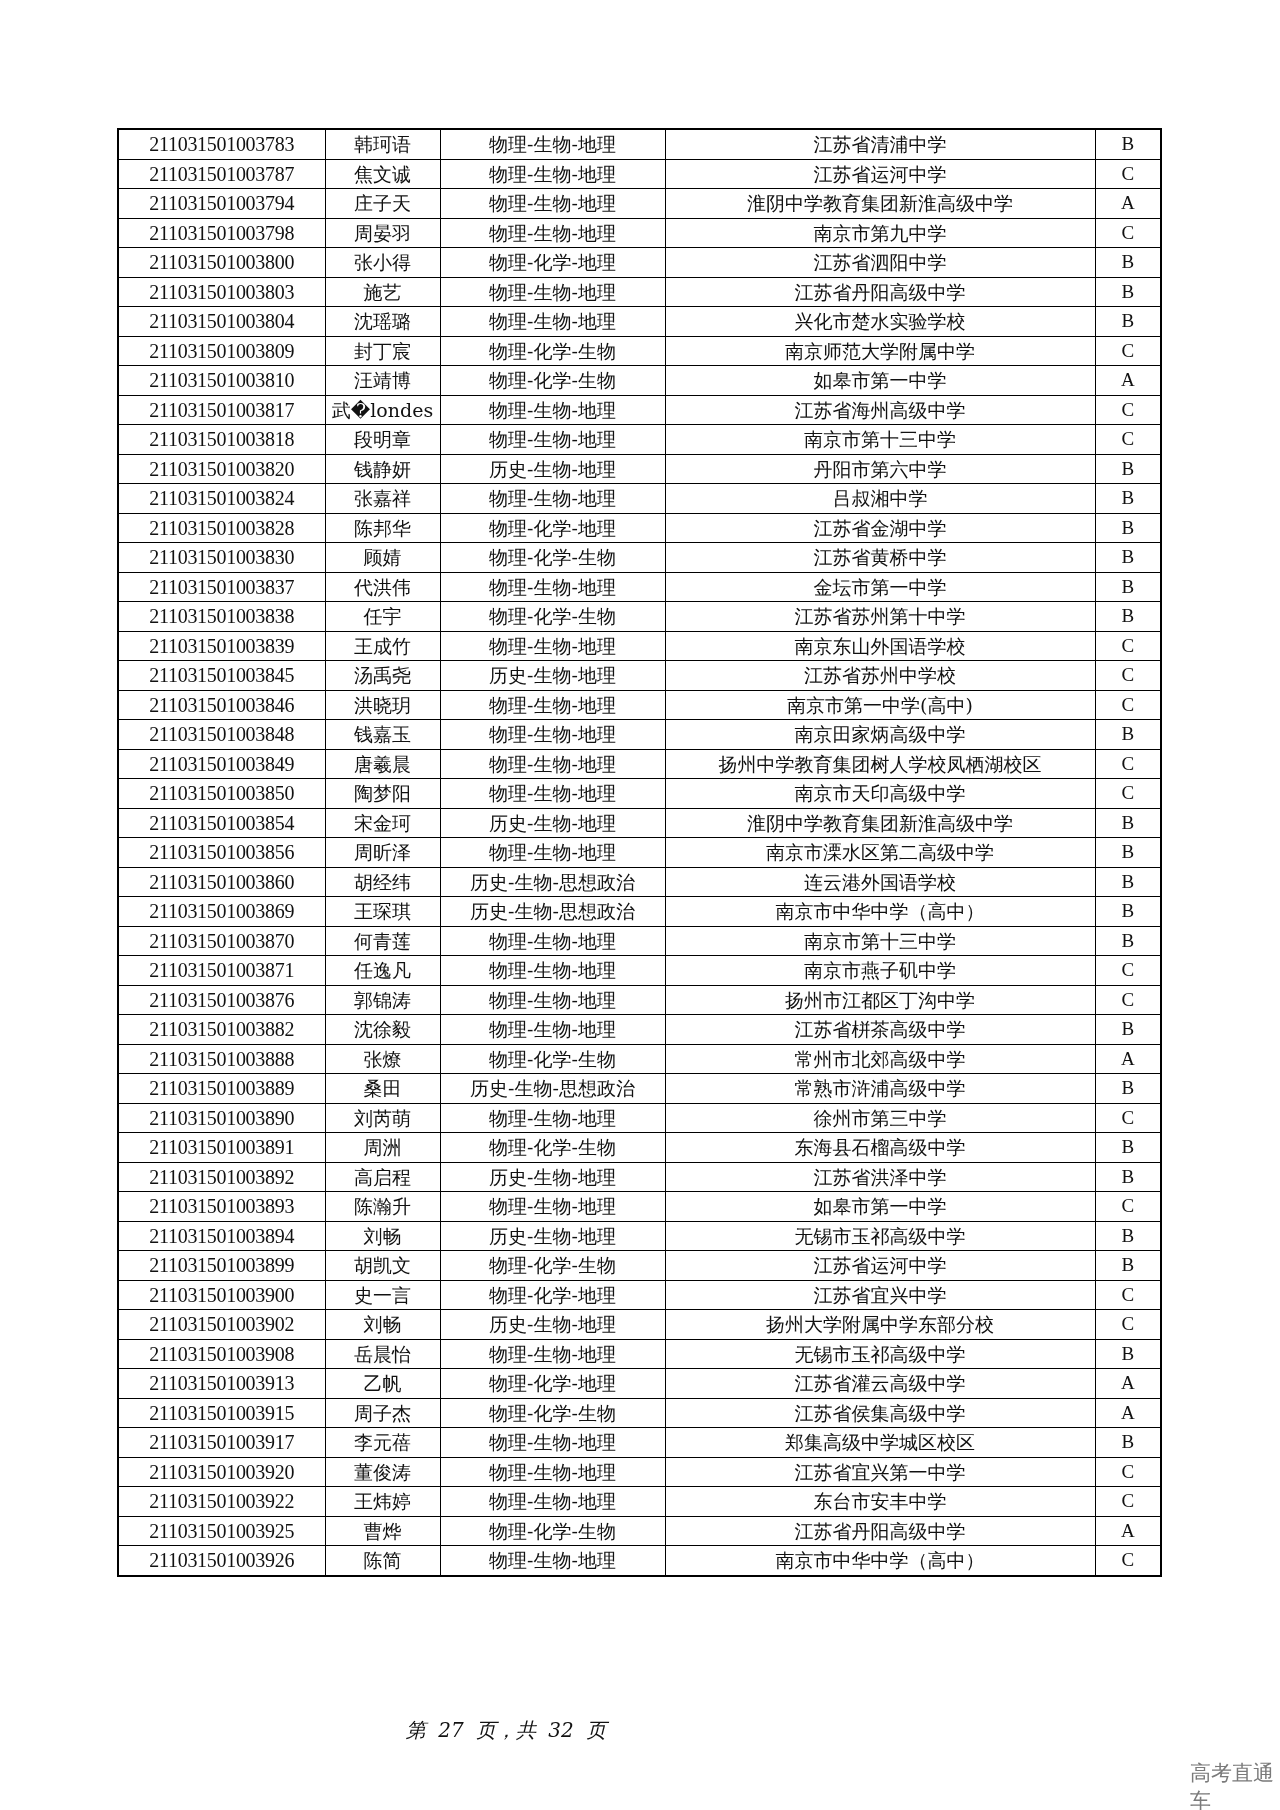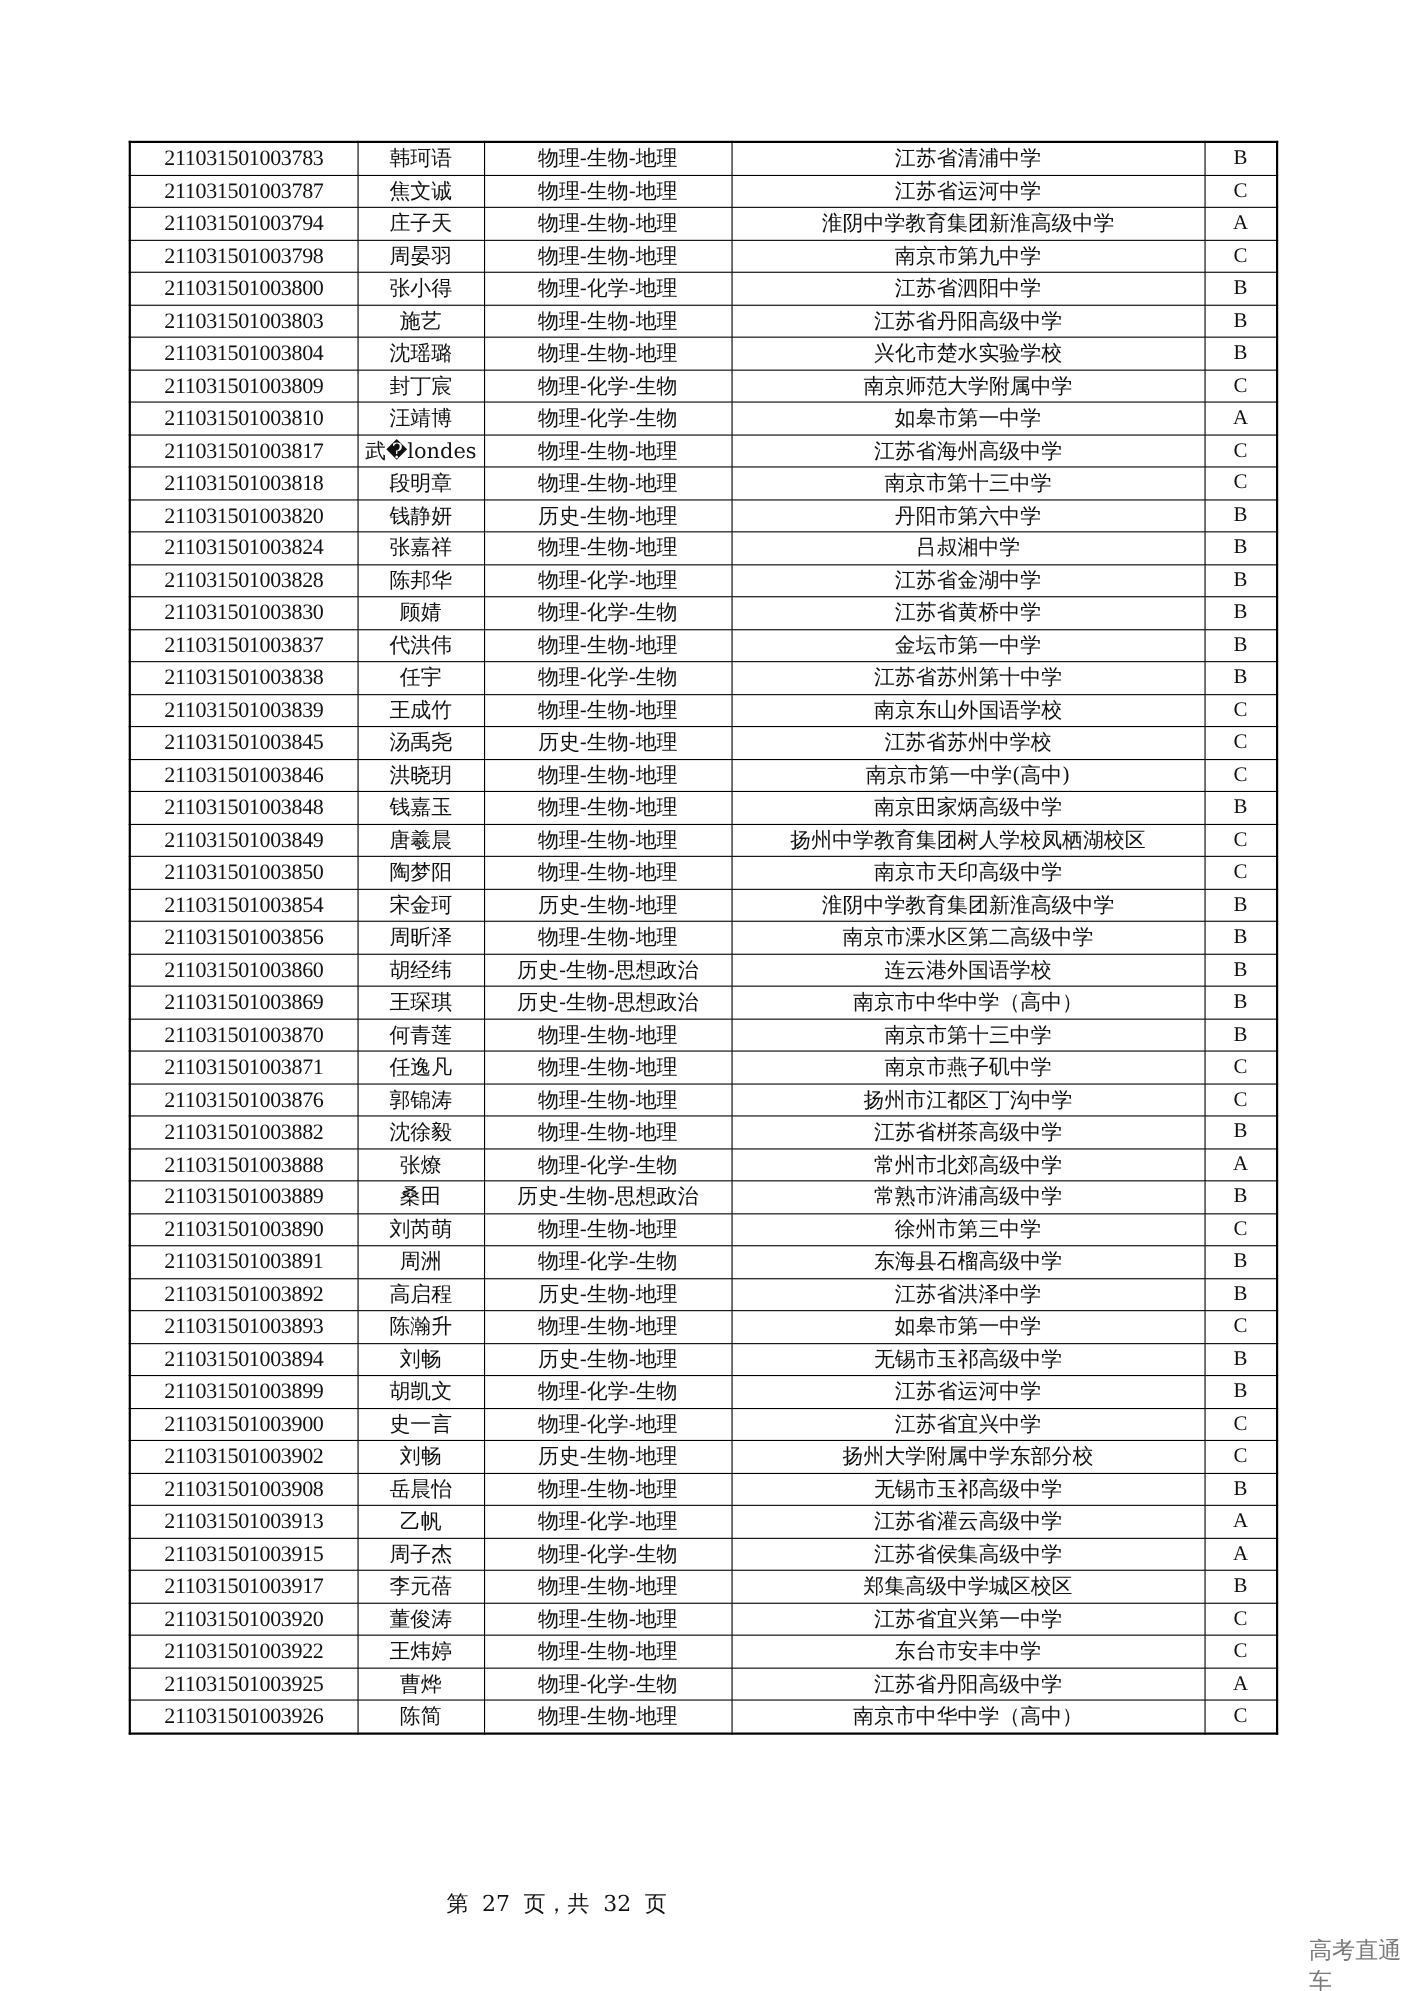--- a/index.html
+++ b/index.html
@@ -59,20 +59,21 @@
 
   .footer {
     position: absolute;
     left: 0;
     width: 1012px;
     top: 1717px;
     text-align: center;
     font-size: 20px;
     word-spacing: 6px;
     color: #111;
+    font-style: italic;
   }
   .footer span { display: inline-block; }
   .watermark {
     position: absolute;
     left: 1190px;
     top: 1759px;
     font-family: Liberation Mono, monospace;
     font-size: 21px;
     color: #7a7a7a;
     letter-spacing: 0px;

